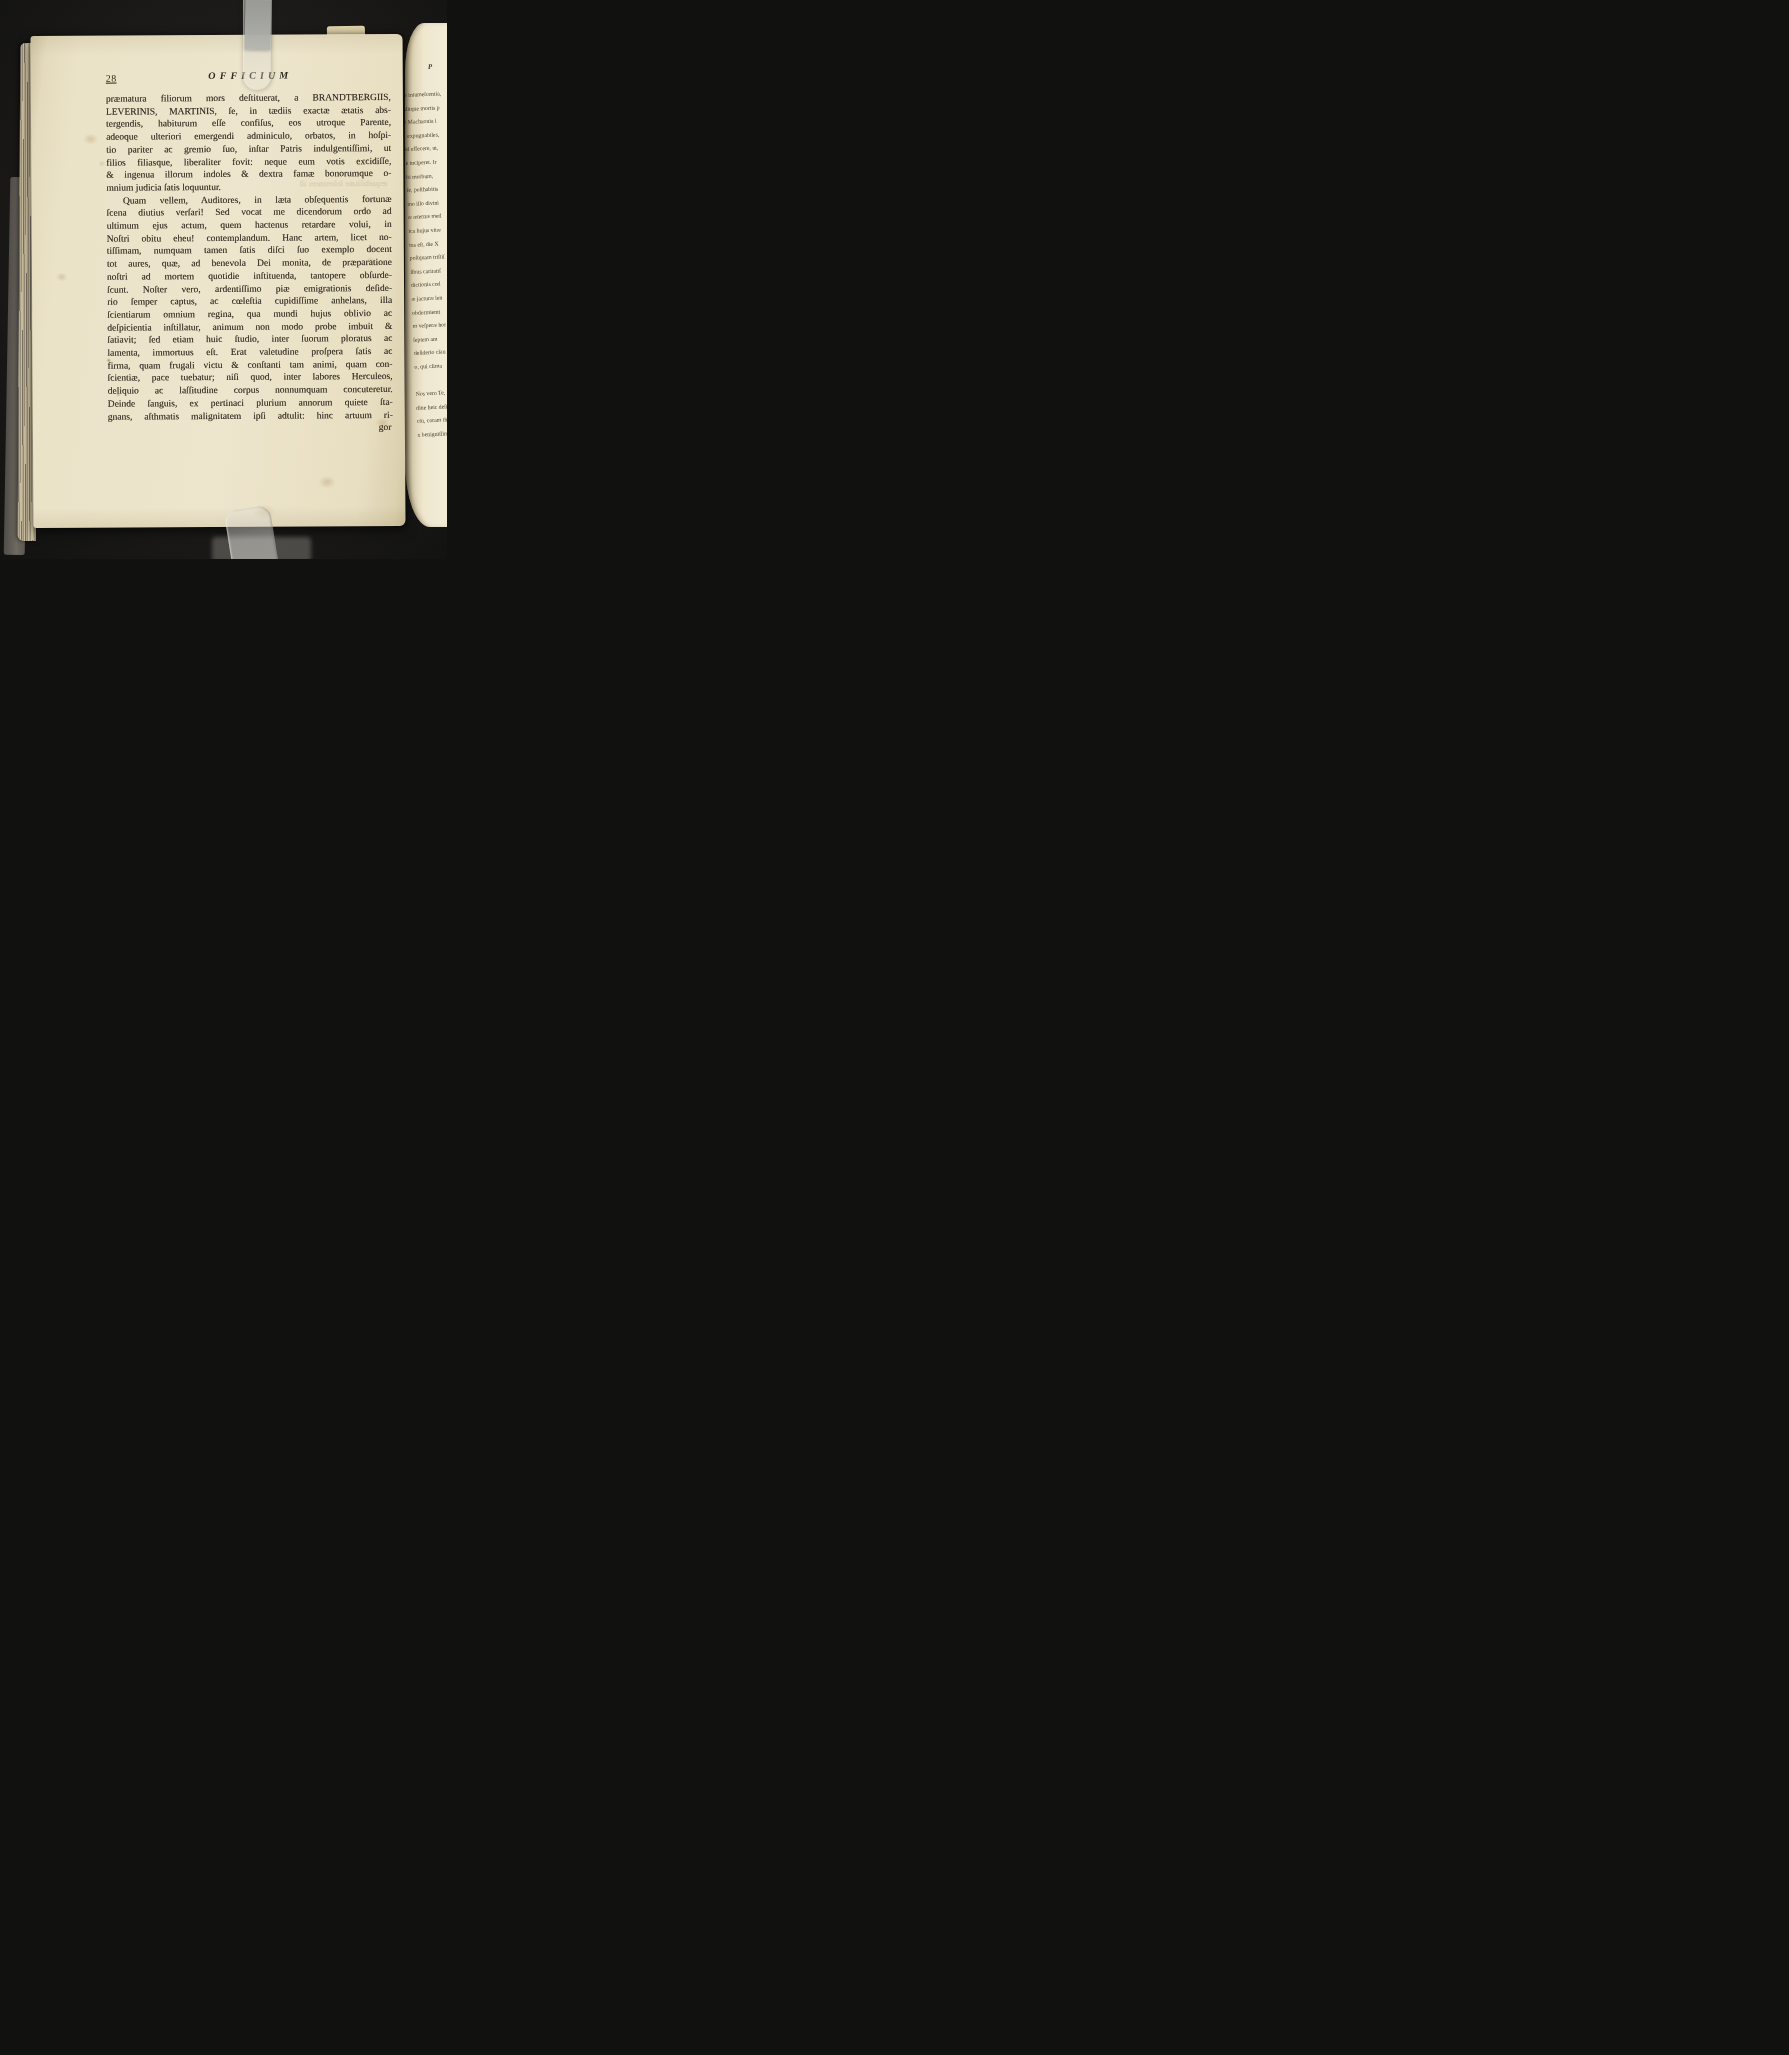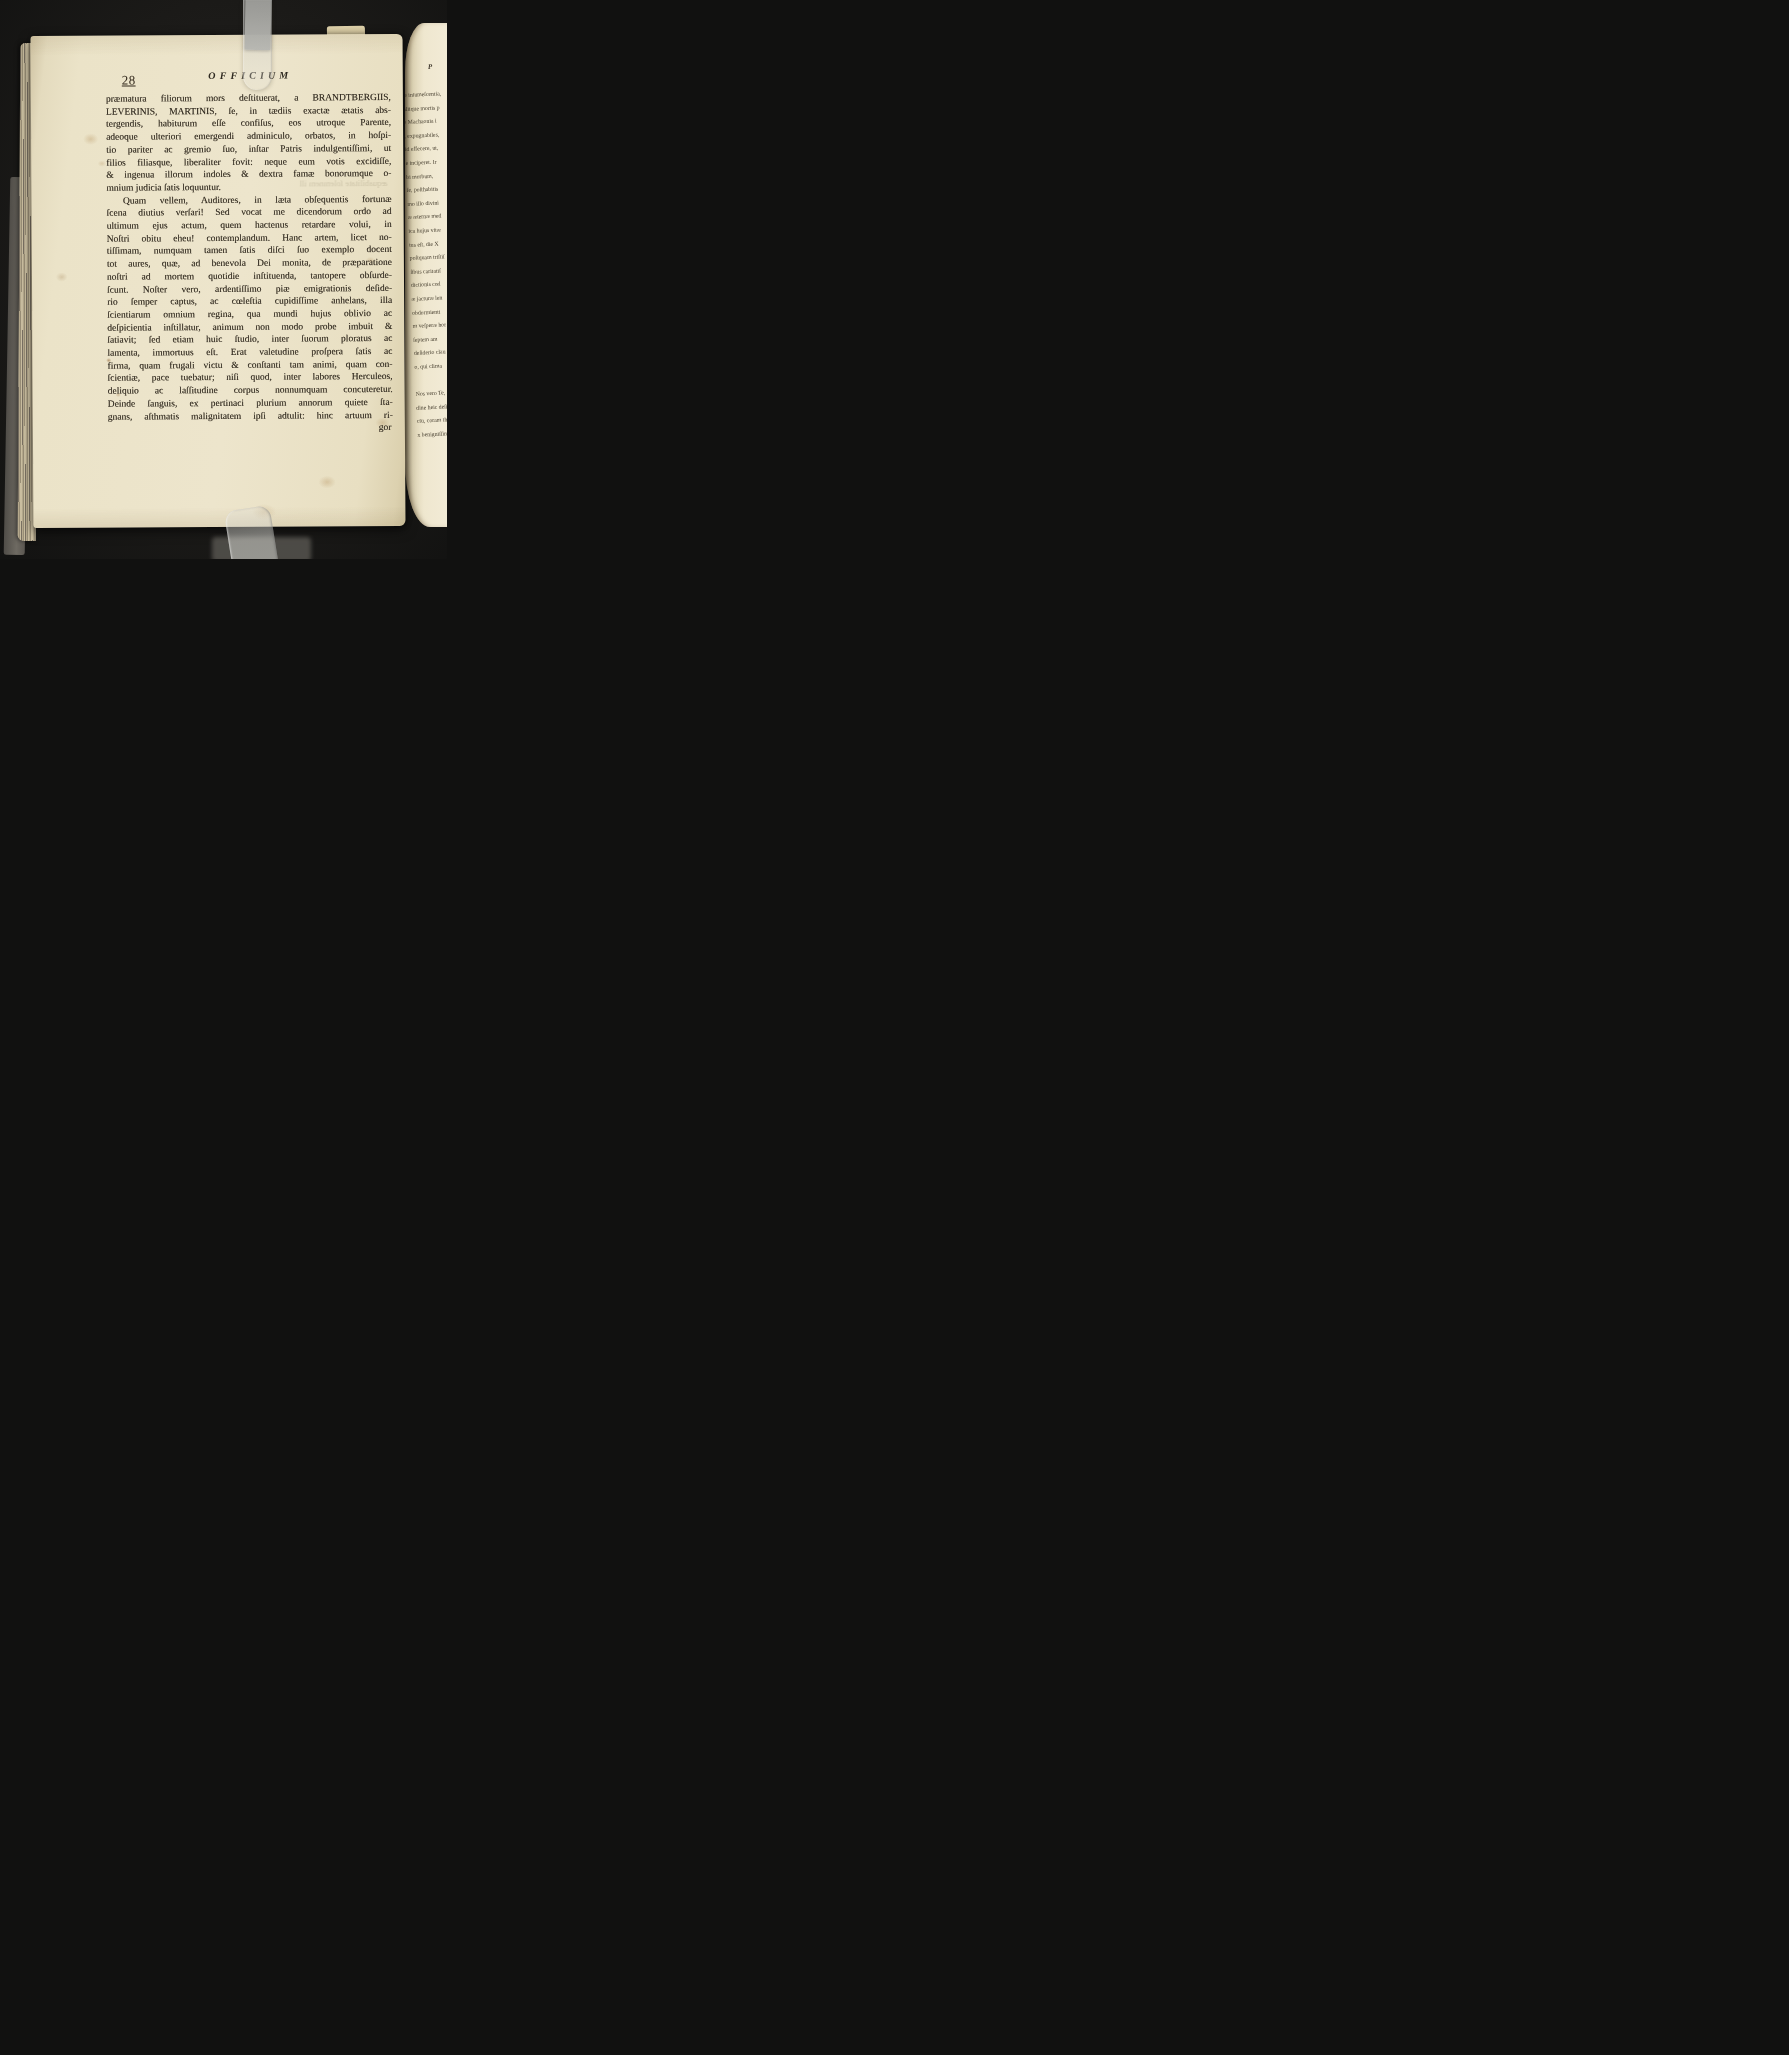--- a/index.html
+++ b/index.html
@@ -66,21 +66,21 @@
       radial-gradient(ellipse 3.7px 3.3px at 23% 73%, rgba(140,95,45,.30), rgba(140,95,45,0) 70%),
       radial-gradient(ellipse 12.3px 9px at 79% 91%, rgba(160,115,55,.26), rgba(160,115,55,0) 70%),
       radial-gradient(ellipse 6.6px 5px at 91% 46%, rgba(160,115,55,.24), rgba(160,115,55,0) 70%),
       radial-gradient(ellipse 17.3px 11.5px at 62% 97%, rgba(160,115,55,.18), rgba(160,115,55,0) 70%),
       radial-gradient(ellipse 8.2px 6.6px at 8% 49%, rgba(140,100,50,.22), rgba(140,100,50,0) 70%),
       radial-gradient(ellipse 10px 7.4px at 94% 79%, rgba(150,105,50,.22), rgba(150,105,50,0) 70%),
       linear-gradient(to bottom, rgba(120,95,50,.10), rgba(120,95,50,0) 4%, rgba(120,95,50,0) 96%, rgba(120,95,50,.12));
   }
   .header-row { position:absolute; top:35px; left:75px; width:285px; height:14px; }
   .page-num {
-    position:absolute; left:16px; top:1.6px; font-size:13px; color:#33291c; letter-spacing:0.4px;text-decoration:underline;
+    position:absolute; left:0; top:1.6px; font-size:10px; color:#33291c; letter-spacing:0.4px;text-decoration:underline;
   }
   .running-head {
     display:block; text-align:center; font-style:italic; font-weight:bold;
     font-size:10px; letter-spacing:4.1px; text-indent:4.1px; color:#2f2a21;
   }
   .body {
     position:absolute; top:57px; left:75px; width:285px;
     font-size:9.5px; line-height:12.7px; color:#342d22;
   }
   .line { text-shadow:0.1px 0.1px 0.2px rgba(52,45,34,.55); }

